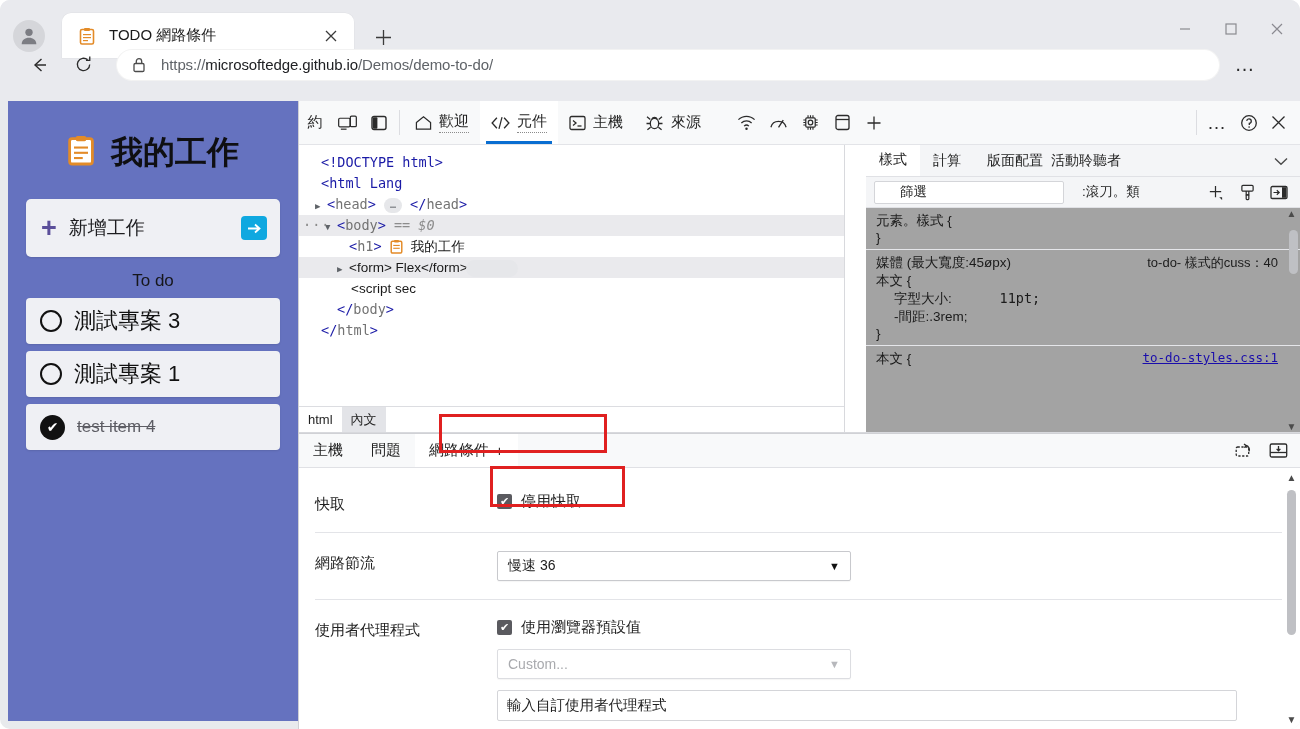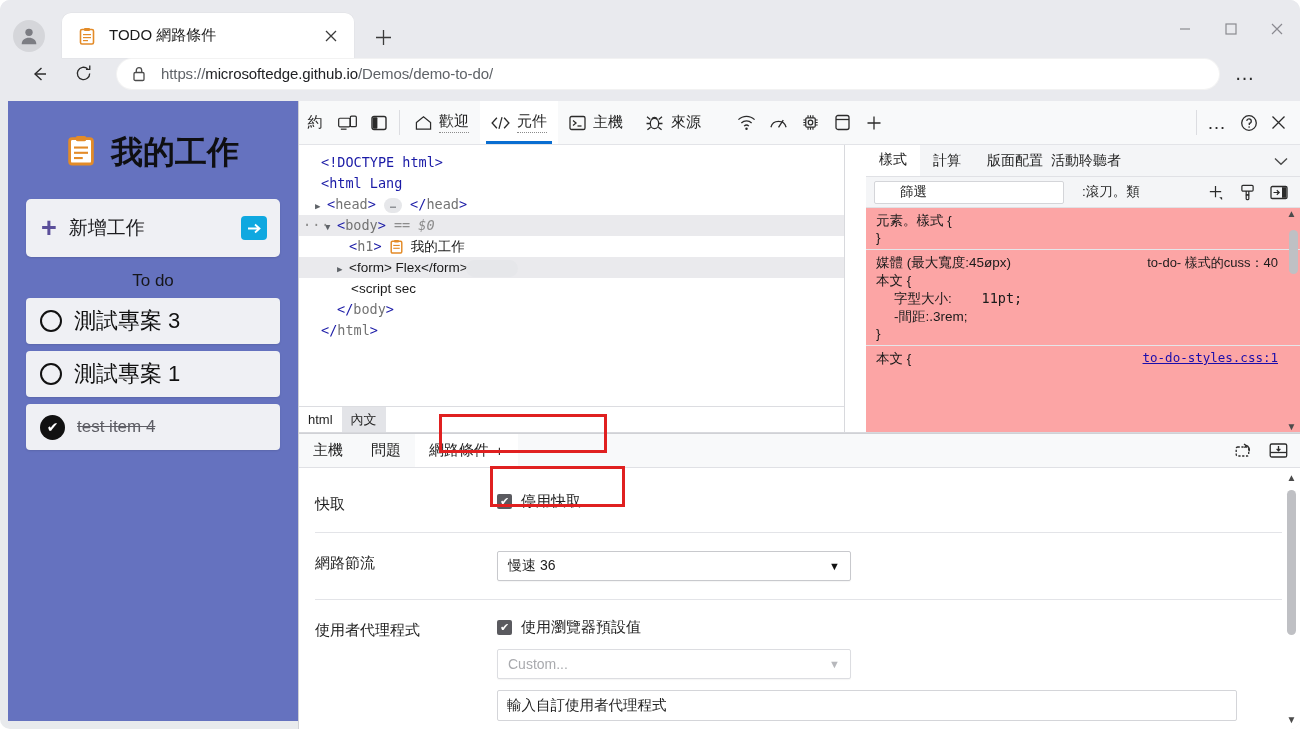--- a/index.html
+++ b/index.html
@@ -69,21 +69,21 @@
   }
 
   .wincontrols { position:absolute; right:0; top:0; height:58px; display:flex; }
   .wincontrol {
     width: 46px; height: 58px;
     display:flex; align-items:center; justify-content:center;
     color:#7a7a80;
   }
 
   .navbar {
-    position: absolute; left:0; top:52px;
+    position: absolute; left:0; top:43px;
     width: 1300px; height: 43px;
     display:flex; align-items:center;
   }
   .nav-btn {
     width: 34px; height: 34px; margin-left: 10px;
     display:flex; align-items:center; justify-content:center;
     color:#2b2b2b; border-radius: 4px;
   }
   .nav-btn.first { margin-left: 22px; }
   .omnibox {
@@ -248,21 +248,21 @@
     height: 26px; min-height:26px;
     border-top: 1px solid #dcdde1;
     background:#fff; display:flex; align-items:center;
     font-size: 13px;
   }
   .crumb { padding: 0 9px; height: 100%; display:flex; align-items:center; color:#1f1f1f; }
   .crumb.active { background:#e3e4e8; }
 
   .styles-pane {
     flex: 1; display:flex; flex-direction: column; min-width:0;
-    background:#fca5a5;
+    background:#a3a3a3;
   }
   .styles-tabs {
     height: 32px; min-height:32px;
     display:flex; align-items:center;
     border-bottom: 1px solid #e0e1e5;
     font-size: 14px;
     background: #f4f5f7;
   }
   .stab { padding: 0 13px; height:100%; display:flex; align-items:center; color:#1f1f1f; }
   .stab.active { background:#fff; border-bottom: 2px solid #fff; }
@@ -683,21 +683,21 @@
           <div class="rule">
             <div>元素。樣式 {</div>
             <div>}</div>
           </div>
           <div class="rule">
             <div>媒體 (最大寬度:45øpx)</div>
             <div>本文 {</div>
             <div class="src">to-do- 樣式的cuss：40</div>
             <div class="prop">
               <span>字型大小:</span>
-              <span class="propval mono" style="margin-left:26px">11pt;</span>
+              <span class="propval mono" style="margin-left:44px">11pt;</span>
             </div>
             <div class="prop">
               <span>-間距:</span><span class="propval">.3rem;</span>
             </div>
             <div>}</div>
           </div>
           <div class="rule" style="border-bottom:none">
             <div>本文 {</div>
             <div class="src"><a>to-do-styles.css:1</a></div>
           </div>

